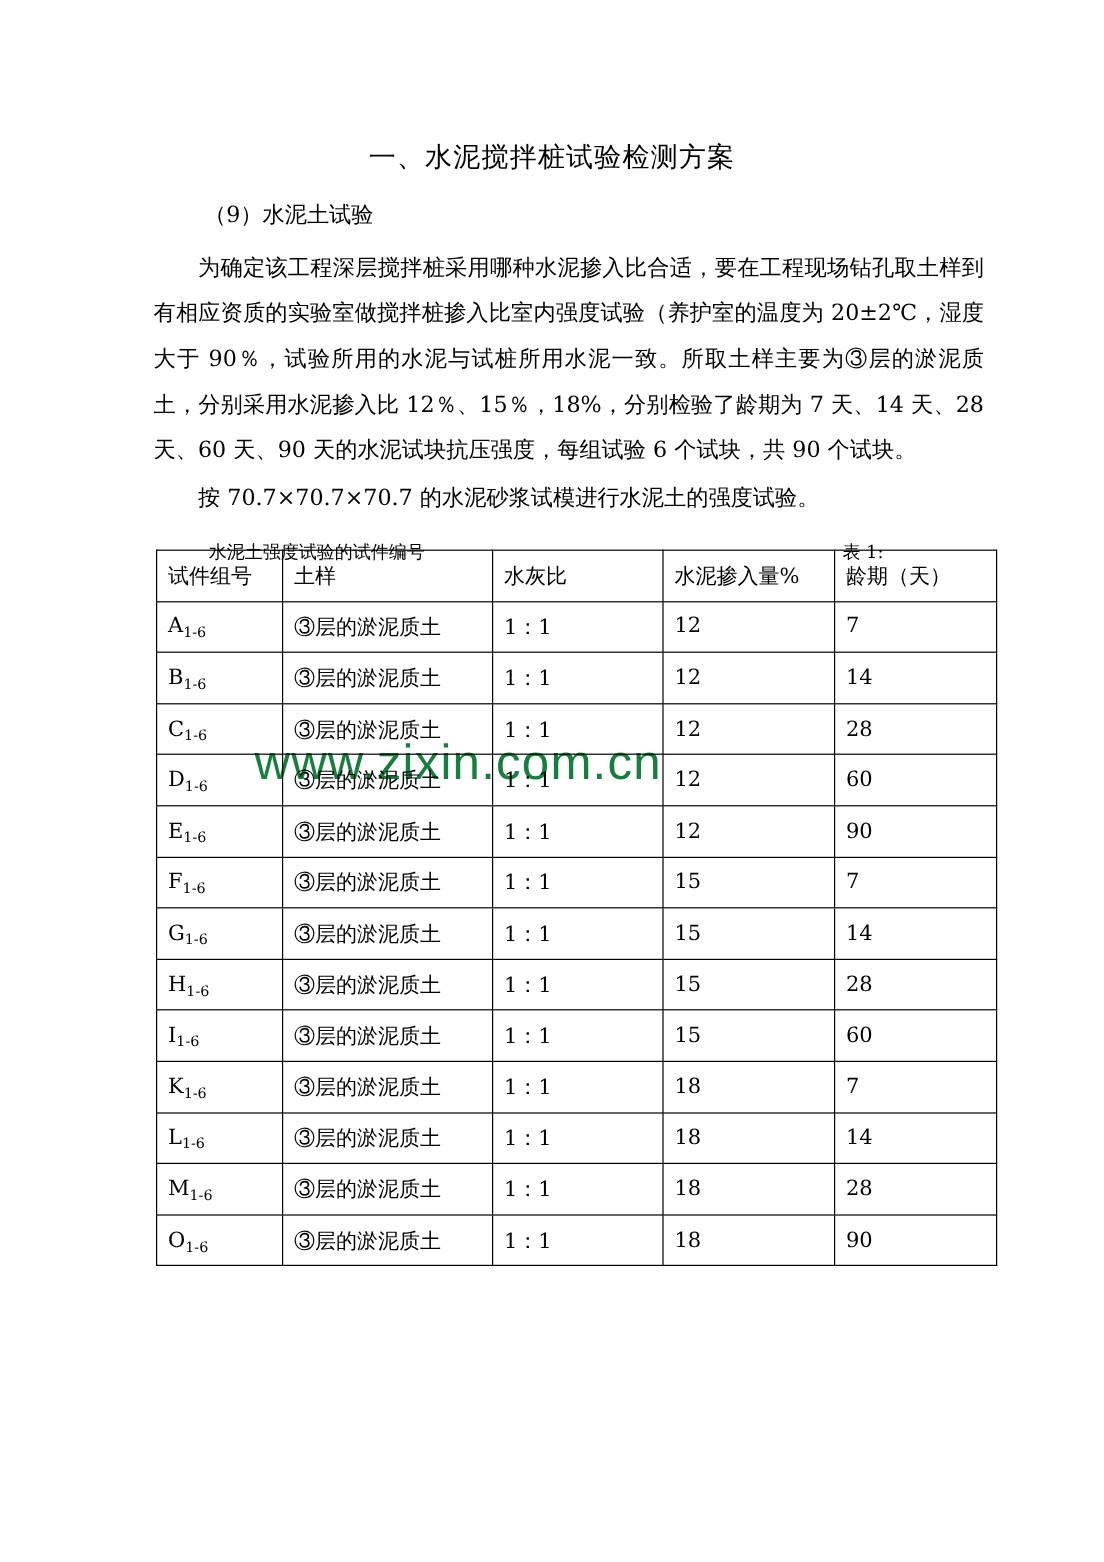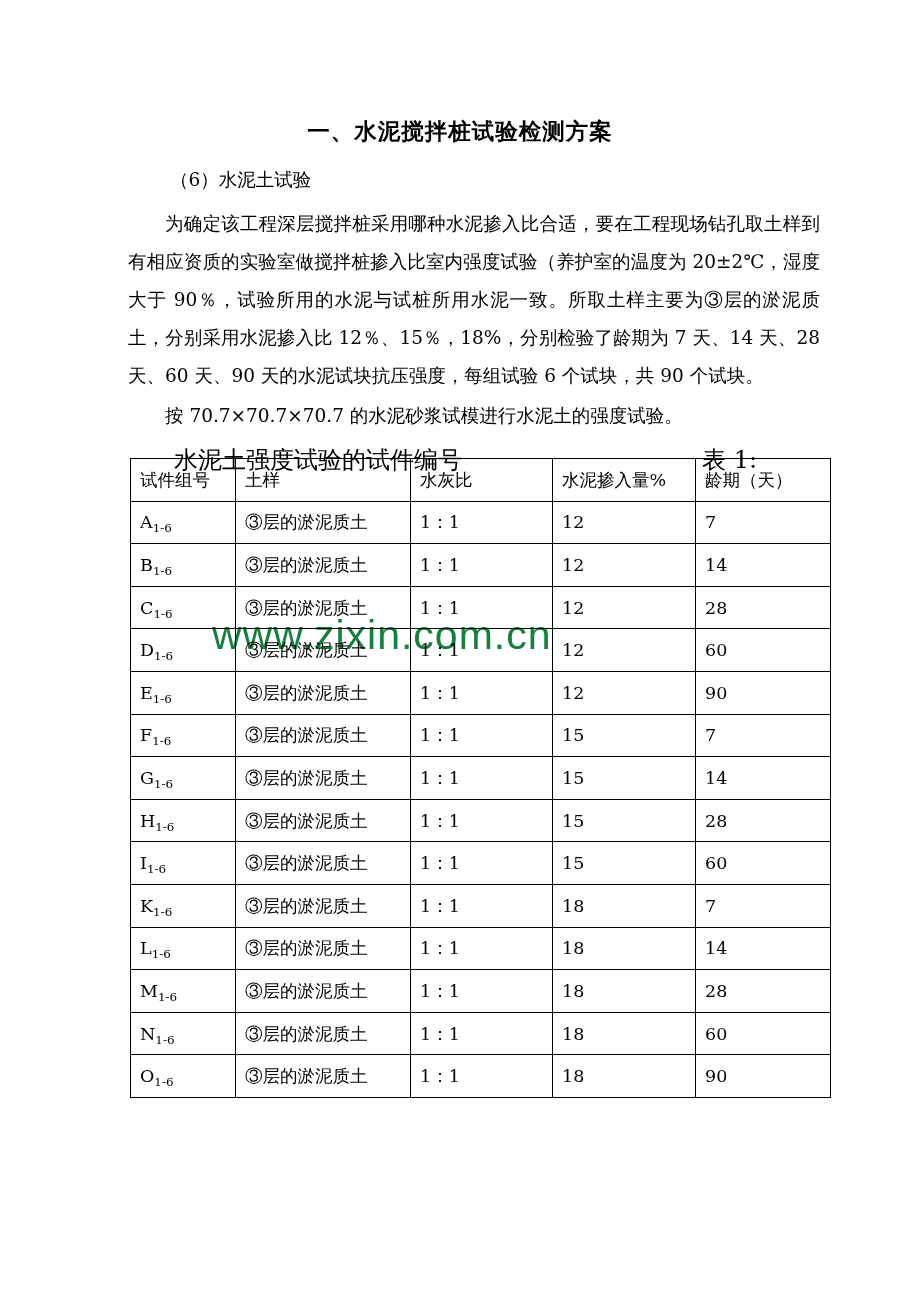--- a/index.html
+++ b/index.html
@@ -46,21 +46,21 @@
     left: 0;
     top: 0;
     width: 920px;
     z-index: 2;
   }
 
   
   .doc-title {
     text-align: center;
     font-size: 22.5px;
-    font-weight: bold;
+    font-weight: normal;
     letter-spacing: 1px;
     margin: 0;
     padding: 118px 0 0 0;
     line-height: 1.2;
   }
 
   .sub-title {
     margin: 0;
     padding: 24px 0 0 170px;
     font-size: 18.5px;
@@ -80,21 +80,21 @@
   .body-para.tight {
     padding-top: 2px;
   }
 
   
   .table-caption {
     position: relative;
     margin: 0;
     padding: 6px 0 0 0;
     height: 38px;
-    font-size: 24px;
+    font-size: 15px;
     line-height: 38px;
   }
   .table-caption .cap-text {
     position: absolute;
     left: 174px;
     top: 6px;
   }
   .table-caption .cap-number {
     position: absolute;
     left: 692px;
@@ -143,21 +143,21 @@
 <body>
 
 <div class="page">
 
   <div class="watermark" style="color: #15803d;">www.zixin.com.cn</div>
 
   <div class="content">
 
     <h1 class="doc-title">一、水泥搅拌桩试验检测方案</h1>
 
-    <p class="sub-title">（6）水泥土试验</p>
+    <p class="sub-title">（9）水泥土试验</p>
 
     <p class="body-para">为确定该工程深层搅拌桩采用哪种水泥掺入比合适，要在工程现场钻孔取土样到有相应资质的实验室做搅拌桩掺入比室内强度试验（养护室的温度为 20±2℃，湿度大于 90％，试验所用的水泥与试桩所用水泥一致。所取土样主要为③层的淤泥质土，分别采用水泥掺入比 12％、15％，18%，分别检验了龄期为 7 天、14 天、28 天、60 天、90 天的水泥试块抗压强度，每组试验 6 个试块，共 90 个试块。</p>
 
     <p class="body-para tight">按 70.7×70.7×70.7 的水泥砂浆试模进行水泥土的强度试验。</p>
 
     <div class="table-caption">
       <span class="cap-text">水泥土强度试验的试件编号</span>
       <span class="cap-number">表 1:</span>
     </div>
 
@@ -260,27 +260,20 @@
             <td>14</td>
           </tr>
           <tr>
             <td class="grp"><span>M</span><sub>1-6</sub></td>
             <td>③层的淤泥质土</td>
             <td>1：1</td>
             <td>18</td>
             <td>28</td>
           </tr>
           <tr>
-            <td class="grp"><span>N</span><sub>1-6</sub></td>
-            <td>③层的淤泥质土</td>
-            <td>1：1</td>
-            <td>18</td>
-            <td>60</td>
-          </tr>
-          <tr>
             <td class="grp"><span>O</span><sub>1-6</sub></td>
             <td>③层的淤泥质土</td>
             <td>1：1</td>
             <td>18</td>
             <td>90</td>
           </tr>
         </tbody>
     </table>
   </div>
 

